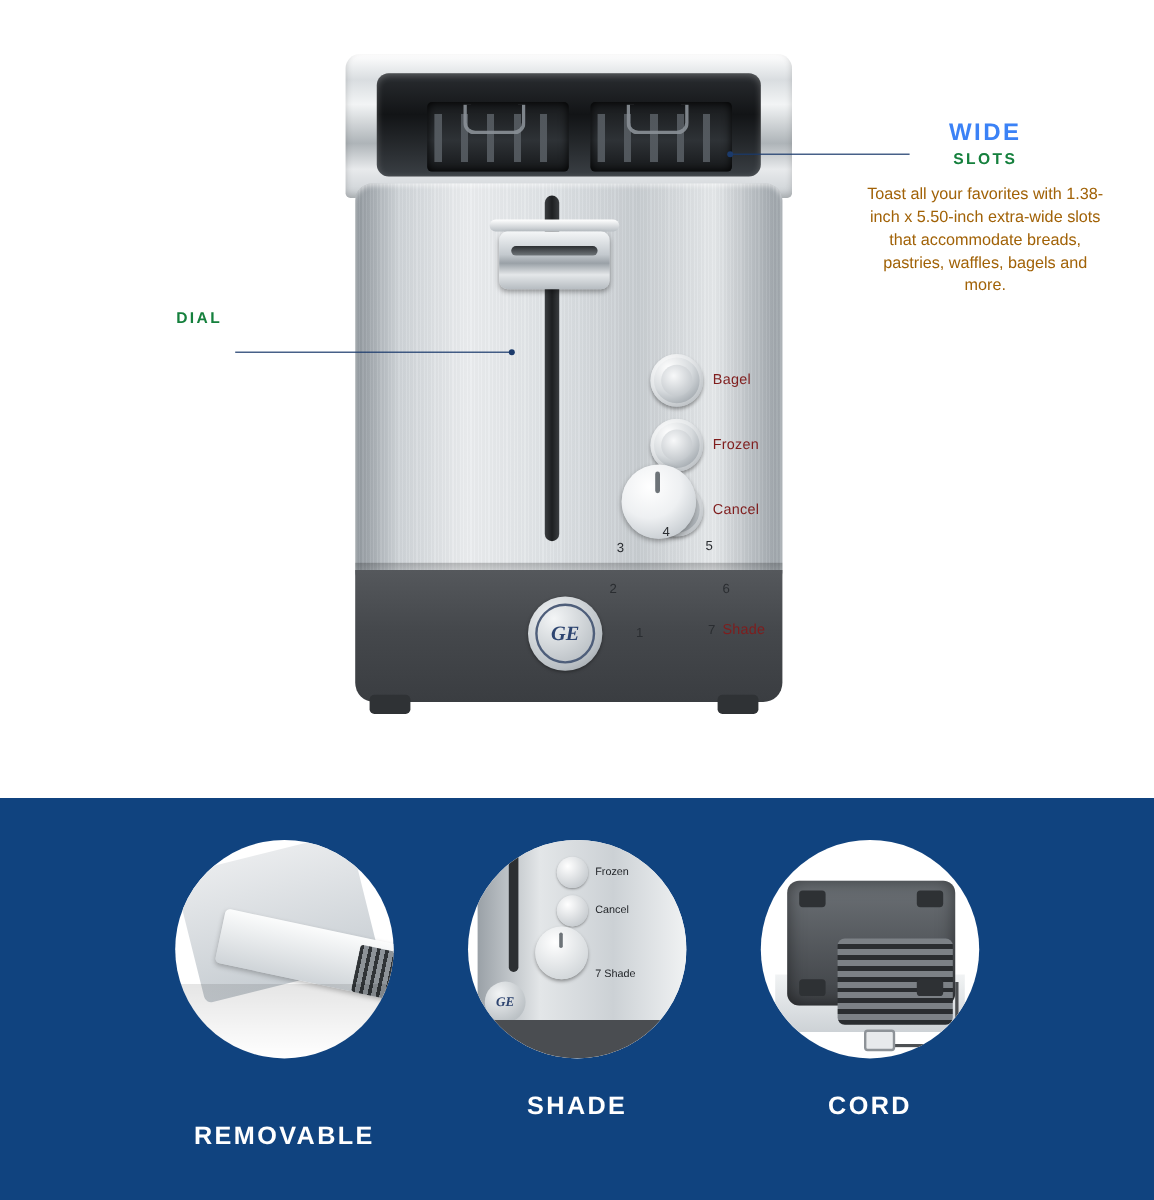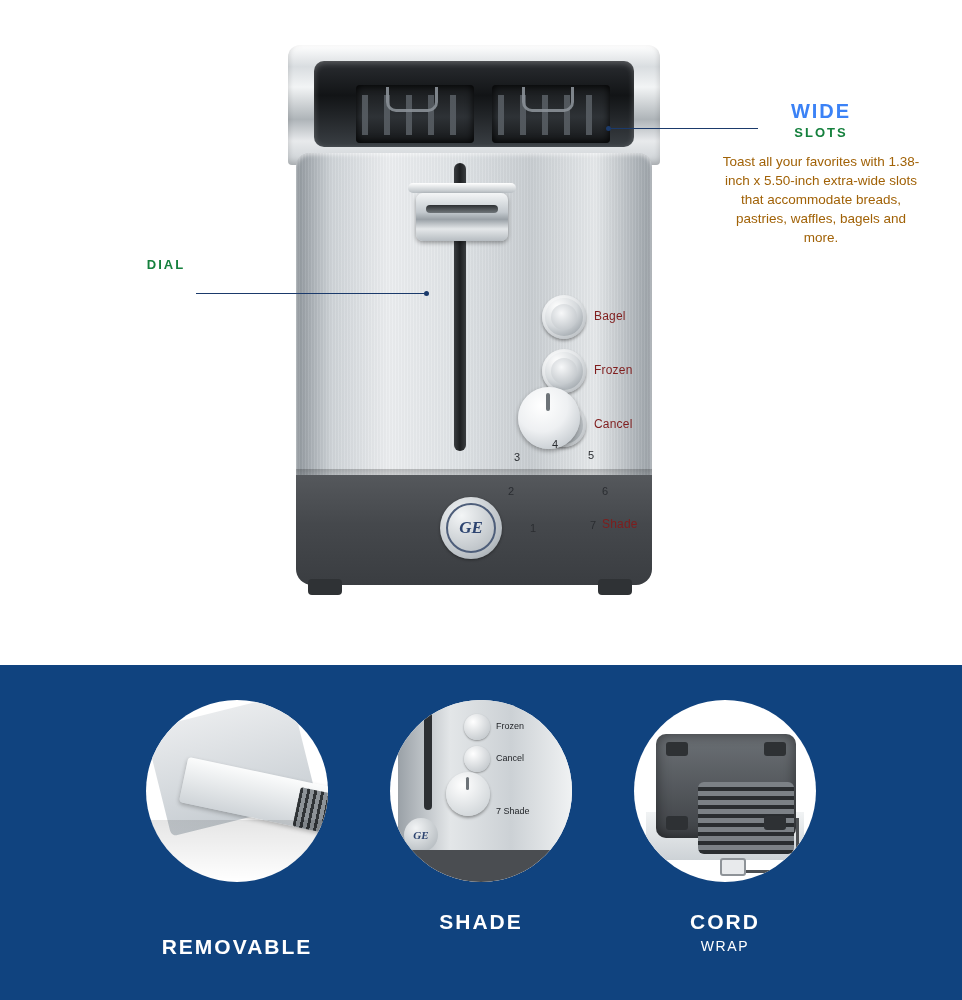--- a/index.html
+++ b/index.html
@@ -309,17 +309,16 @@
           <div class="k-foot" style="left:108px;top:8px;"></div>
           <div class="k-foot" style="left:10px;top:82px;"></div>
           <div class="k-foot" style="left:108px;top:82px;"></div>
         </div>
         <div class="k-cord"></div>
         <div class="k-plug"></div>
       </div>
     </div>
     <div class="cap cap3">
       <div class="t1">CORD</div>
-      <div class="t2">WRAP</div>
     </div>
 
   </div>
 </div>
 
 </body></html>

